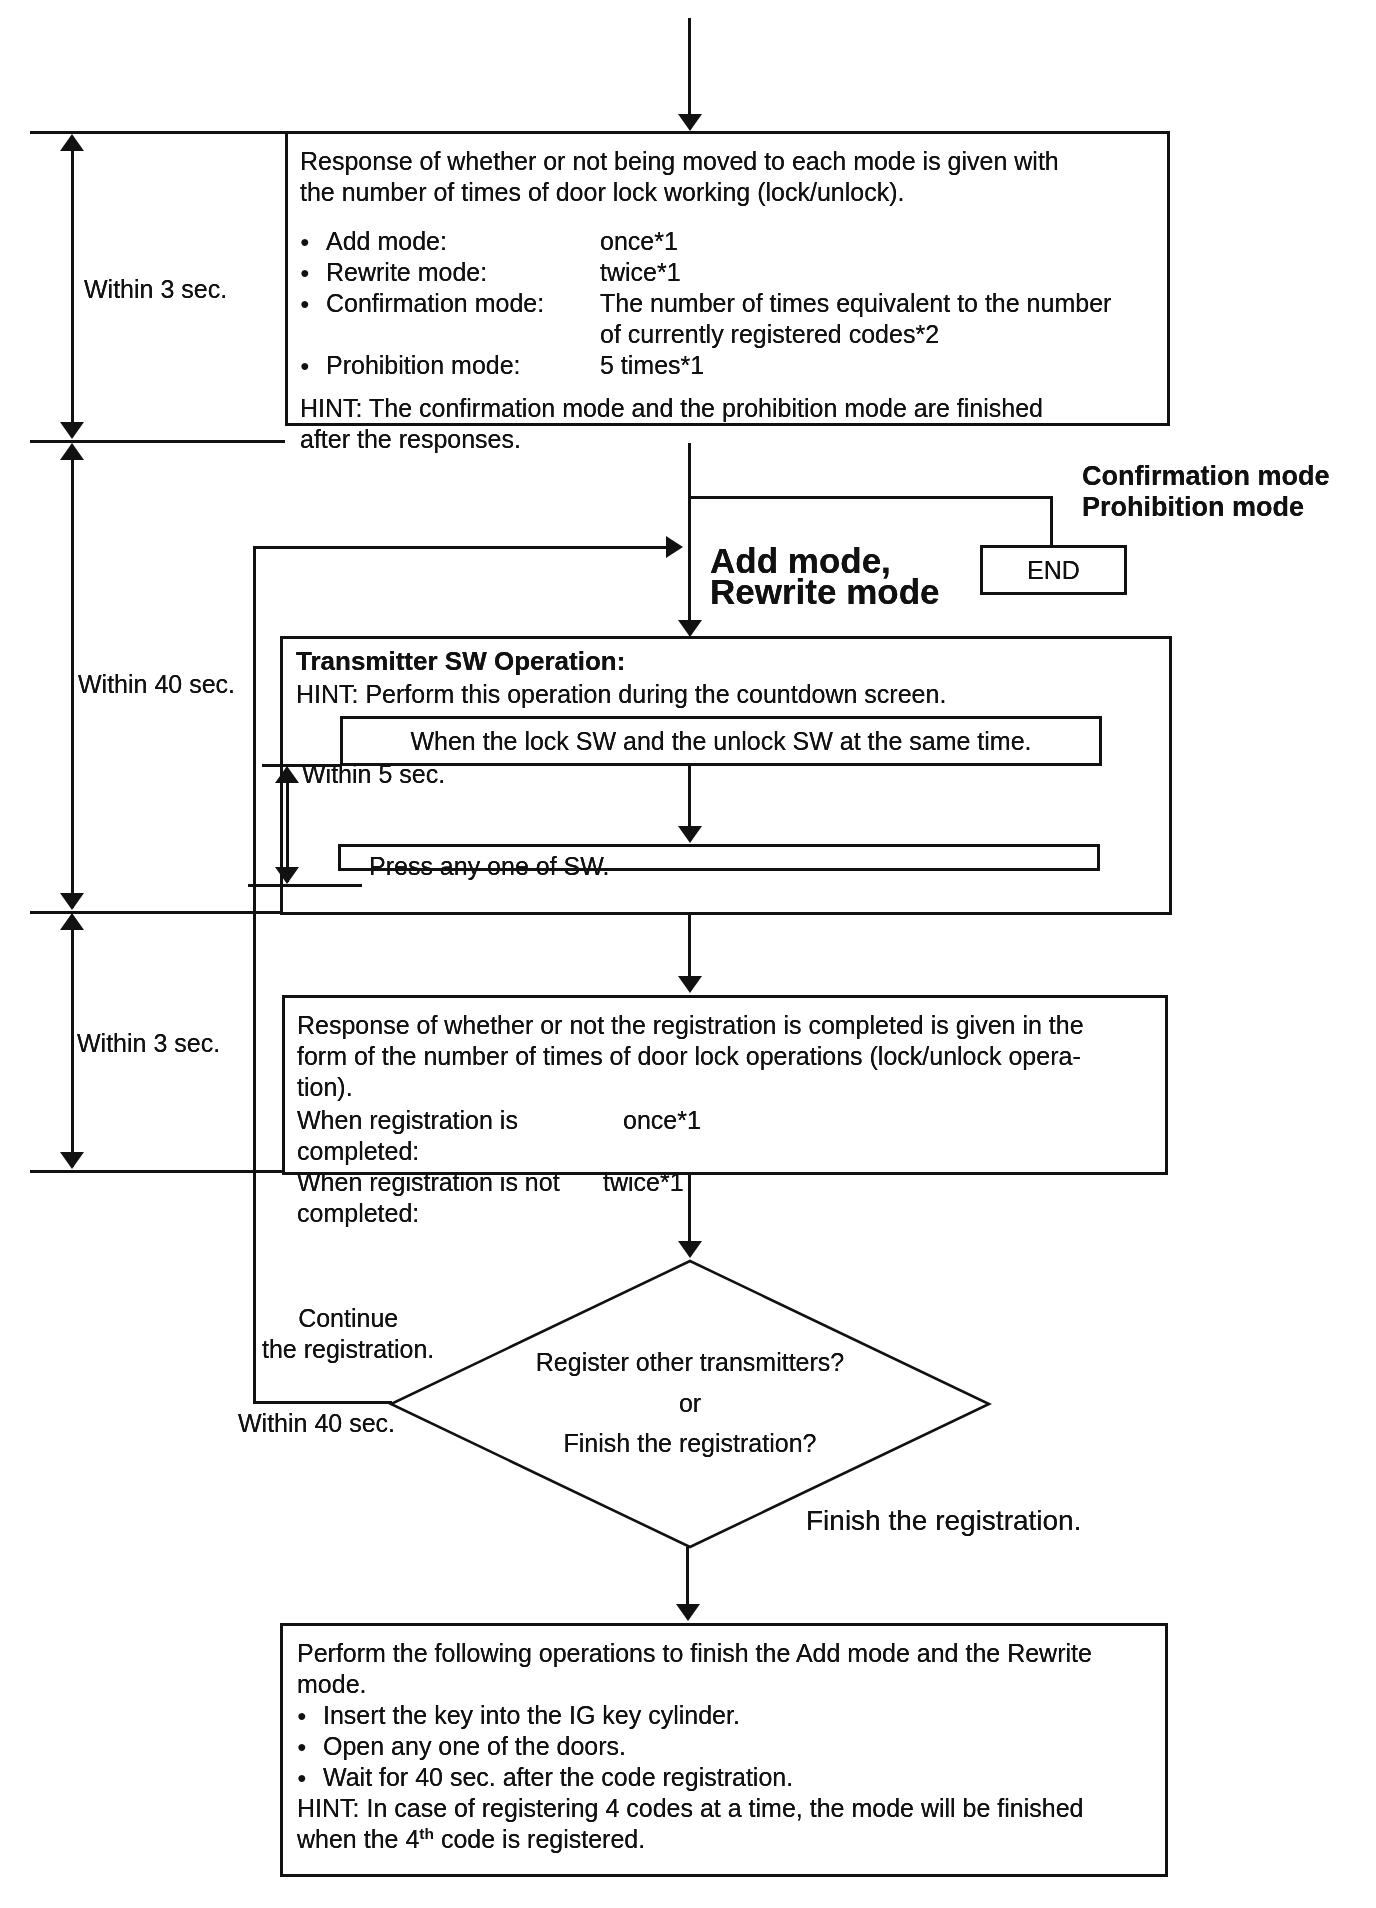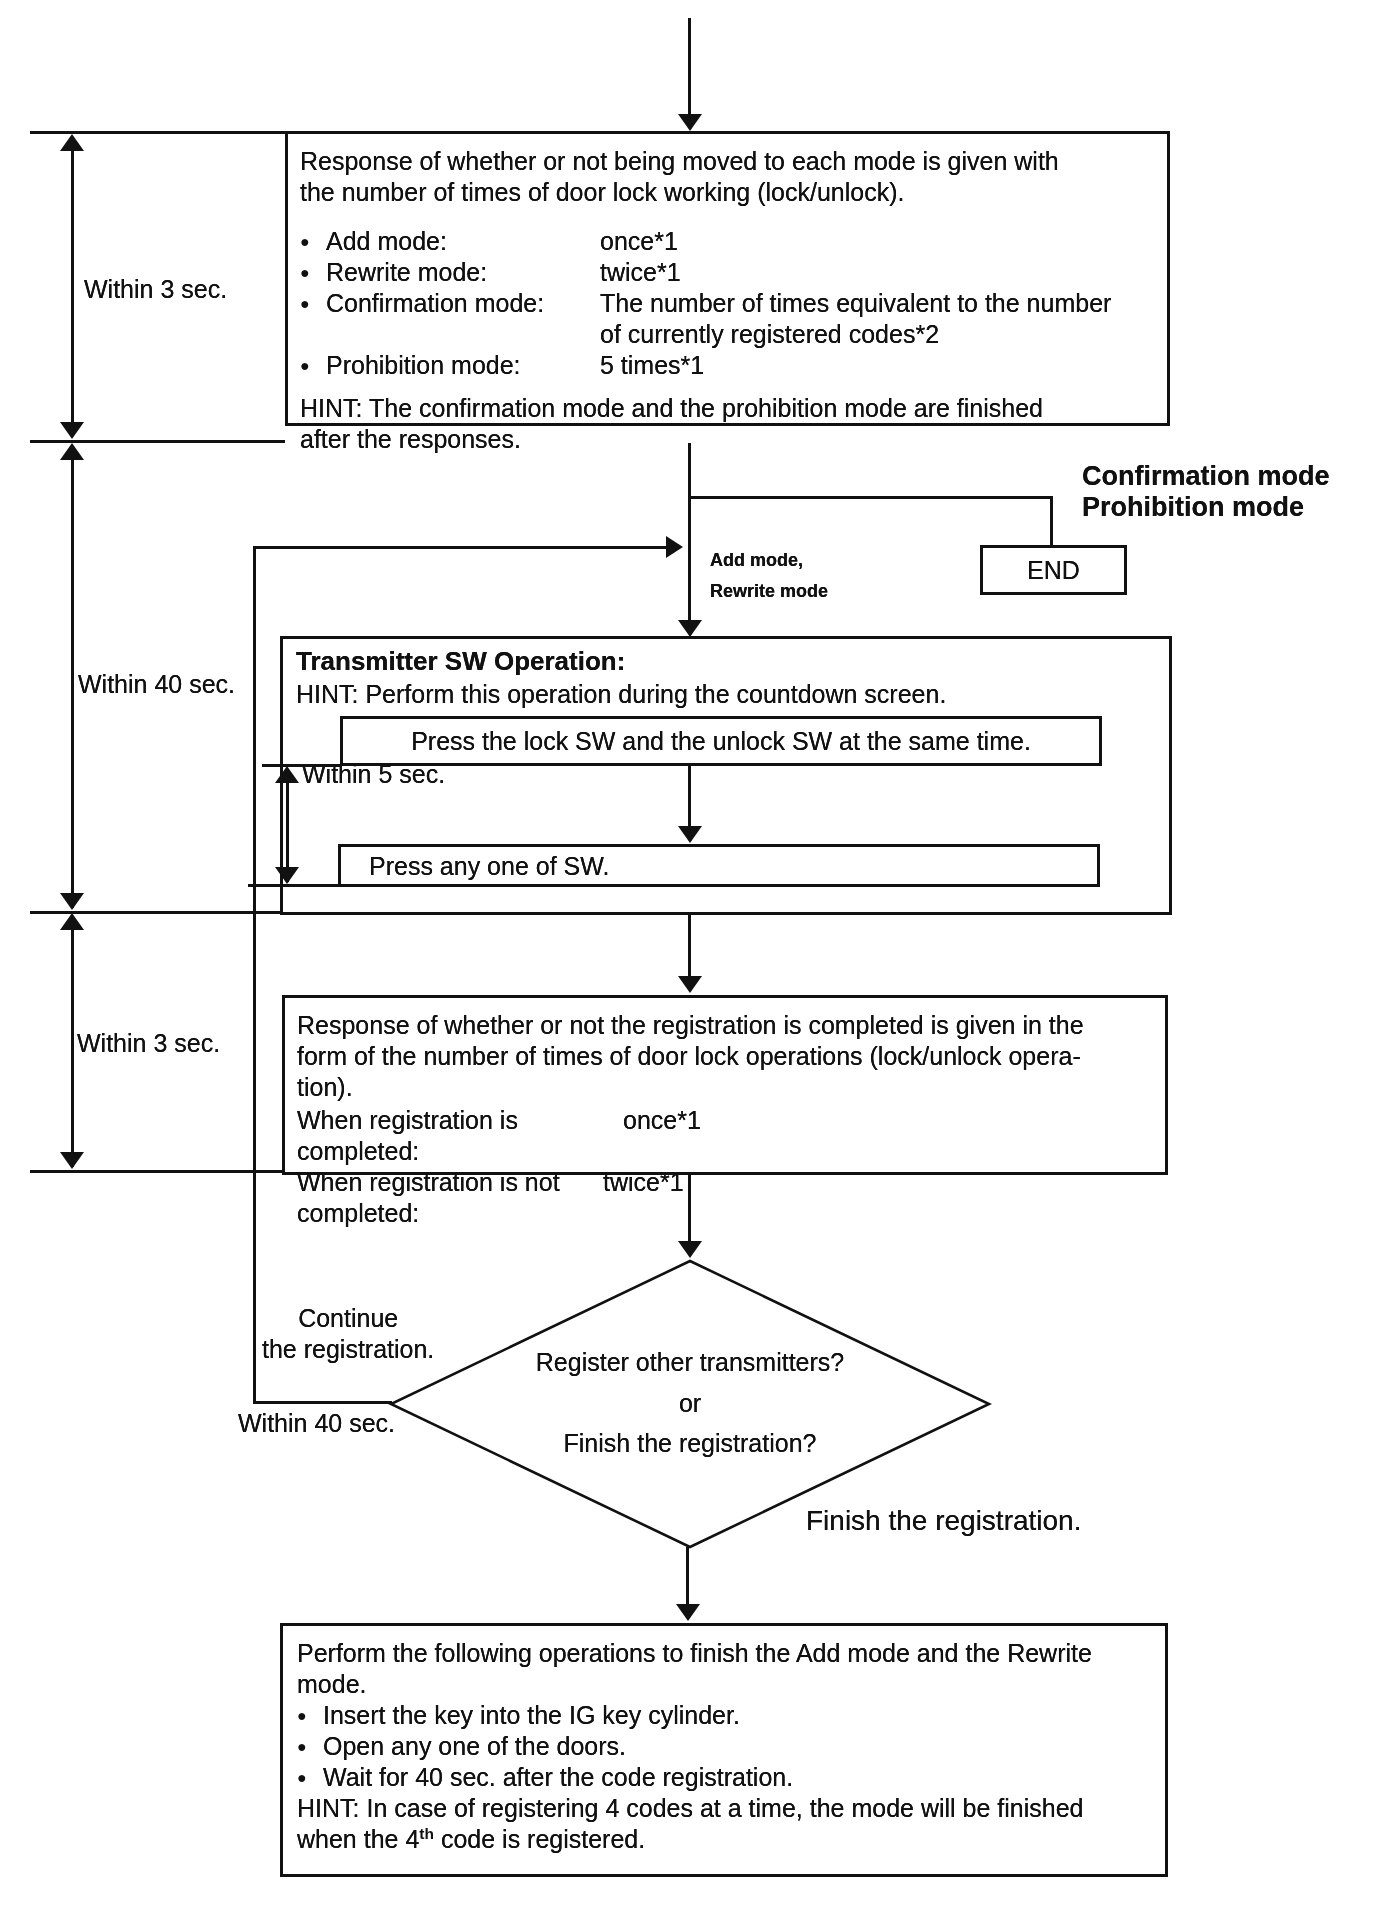--- a/index.html
+++ b/index.html
@@ -93,47 +93,47 @@
 
   <div class="abs vline" style="left:688px;top:443px;height:180px;"></div>
   <div class="abs head-down" style="left:678px;top:620px;"></div>
   <div class="abs hline" style="left:690px;top:496px;width:363px;"></div>
   <div class="abs vline" style="left:1050px;top:496px;height:50px;"></div>
   <div class="abs box center" style="left:980px;top:545px;width:147px;height:50px;line-height:44px;">
     <span class="txt">END</span>
   </div>
   <div class="abs txt bold" style="left:1082px;top:461px;font-size:27px;">Confirmation mode
 Prohibition mode</div>
-  <div class="abs txt bold" style="left:710px;top:545px;font-size:18px;">Add mode,
+  <div class="abs txt bold" style="left:710px;top:545px;font-size:35px;">Add mode,
 Rewrite mode</div>
 
   <div class="abs hline" style="left:255px;top:546px;width:413px;"></div>
   <div class="abs head-right" style="left:666px;top:536px;"></div>
   <div class="abs vline" style="left:253px;top:546px;height:858px;"></div>
   <div class="abs hline" style="left:253px;top:1401px;width:139px;"></div>
 
   <div class="abs box" style="left:280px;top:636px;width:892px;height:279px;"></div>
   <div class="abs txt bold" style="left:296px;top:646px;font-size:26px;">Transmitter SW Operation:</div>
   <div class="abs txt" style="left:296px;top:679px;">HINT: Perform this operation during the countdown screen.</div>
 
   <div class="abs box center" style="left:340px;top:716px;width:762px;height:50px;line-height:44px;">
-    <span class="txt">Press the lock SW and the unlock SW at the same time.</span>
+    <span class="txt">When the lock SW and the unlock SW at the same time.</span>
   </div>
 
   <div class="abs hline" style="left:262px;top:764px;width:80px;"></div>
   <div class="abs vline" style="left:286px;top:770px;height:112px;"></div>
   <div class="abs head-up" style="left:275px;top:766px;"></div>
   <div class="abs head-down" style="left:275px;top:867px;"></div>
   <div class="abs txt" style="left:302px;top:759px;">Within 5 sec.</div>
   <div class="abs hline" style="left:248px;top:884px;width:114px;"></div>
 
   <div class="abs vline" style="left:688px;top:766px;height:60px;"></div>
   <div class="abs head-down" style="left:678px;top:826px;"></div>
 
-  <div class="abs box" style="left:338px;top:844px;width:762px;height:43px;line-height:38px;padding-left:28px;">
+  <div class="abs box" style="left:338px;top:844px;width:762px;height:27px;line-height:38px;padding-left:28px;">
     <span class="txt">Press any one of SW.</span>
   </div>
 
   <div class="abs vline" style="left:688px;top:915px;height:62px;"></div>
   <div class="abs head-down" style="left:678px;top:976px;"></div>
 
   <div class="abs box" style="left:282px;top:995px;width:886px;height:180px;padding:12px 10px 8px 12px;">
     <div class="txt">Response of whether or not the registration is completed is given in the
 form of the number of times of door lock operations (lock/unlock opera-
 tion).</div>

